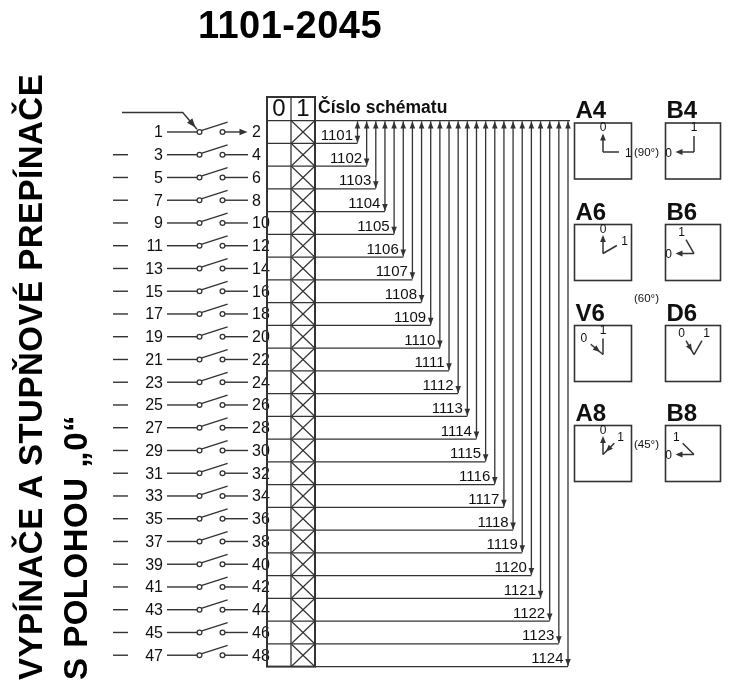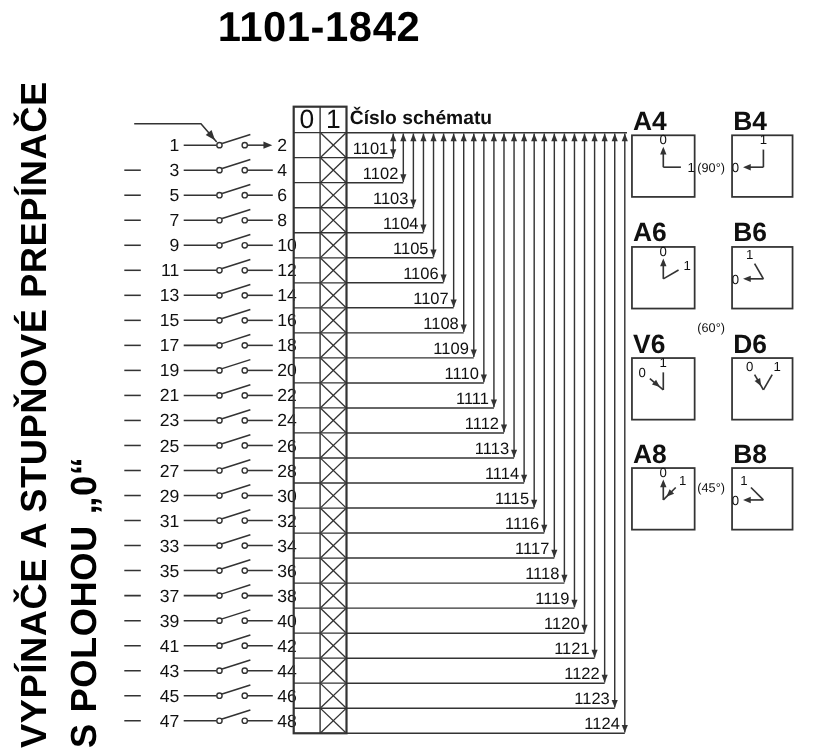--- a/index.html
+++ b/index.html
@@ -12,21 +12,21 @@
          transform:rotate(-90deg);transform-origin:0 0;
          font-weight:bold;font-size:33px;line-height:45px;letter-spacing:.5px;
          color:#000;white-space:nowrap;}
   svg#diagram{position:absolute;left:0;top:0;}
   svg text{font-family:"Liberation Sans",sans-serif;fill:#101010;}
 </style>
 </head>
 <body>
 
 <div class="page">
-  <h1 class="title">1101-1842</h1>
+  <h1 class="title">1101-2045</h1>
 
   <div class="side-title">
     <div>VYPÍNAČE A STUPŇOVÉ PREPÍNAČE</div>
     <div>S POLOHOU „0“</div>
   </div>
 
   <svg id="diagram" width="740" height="684" viewBox="0 0 740 684">
       <g>
         <g>
           <text x="163" y="137.475" font-size="16" text-anchor="end" font-weight="normal" fill="#101010">1</text>

